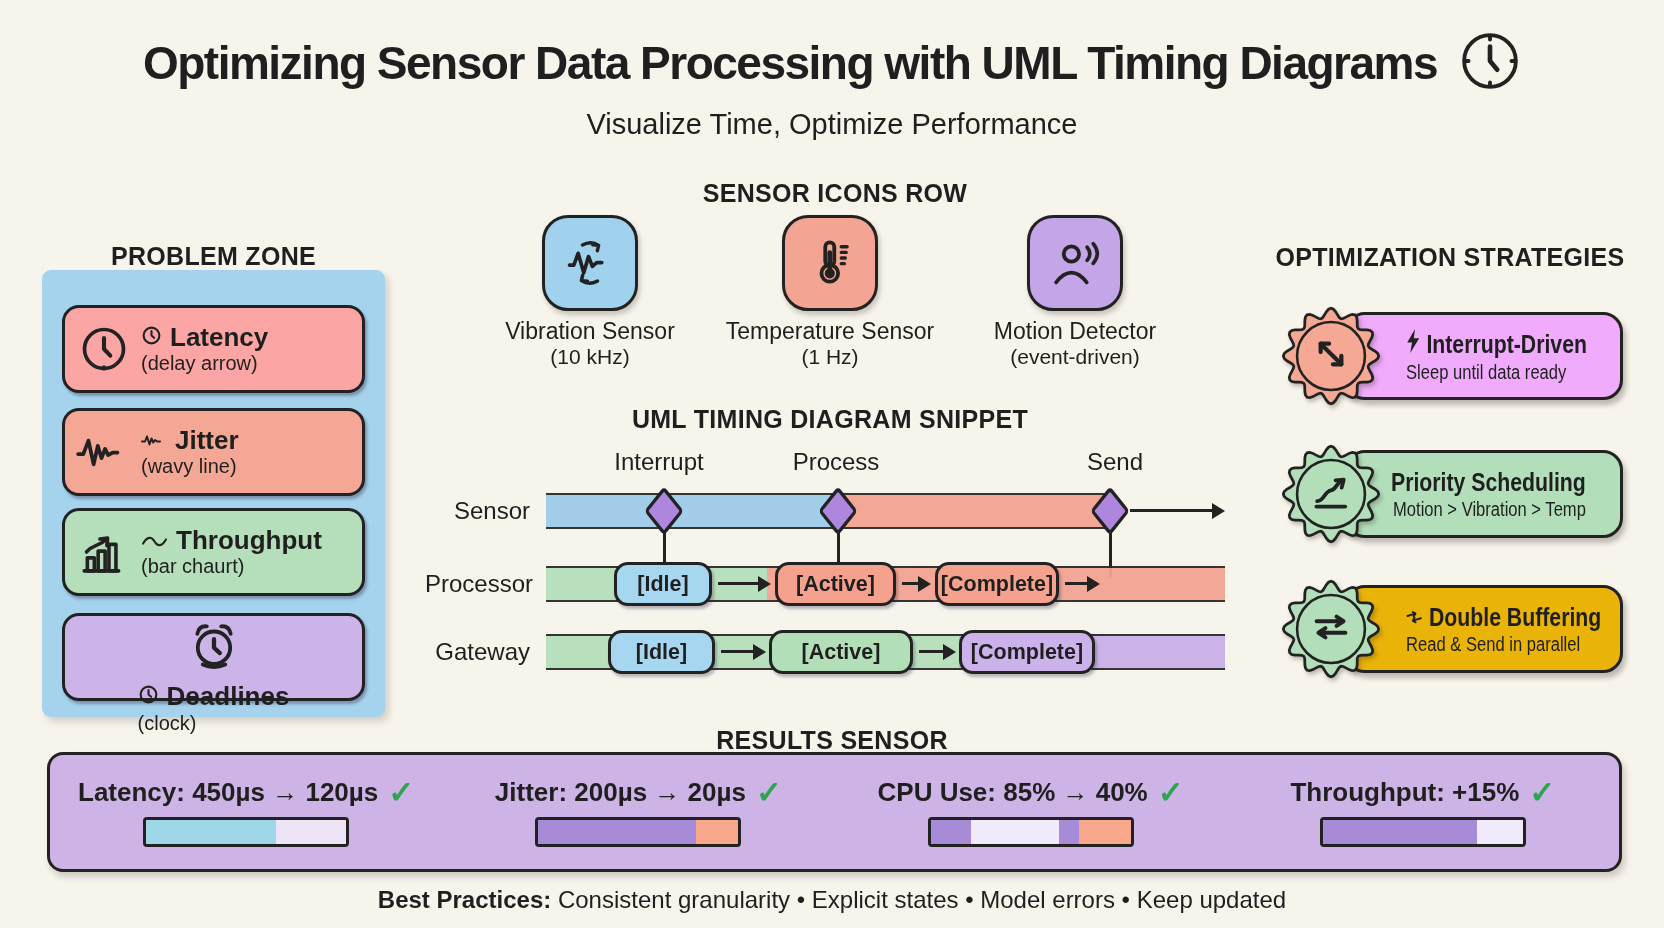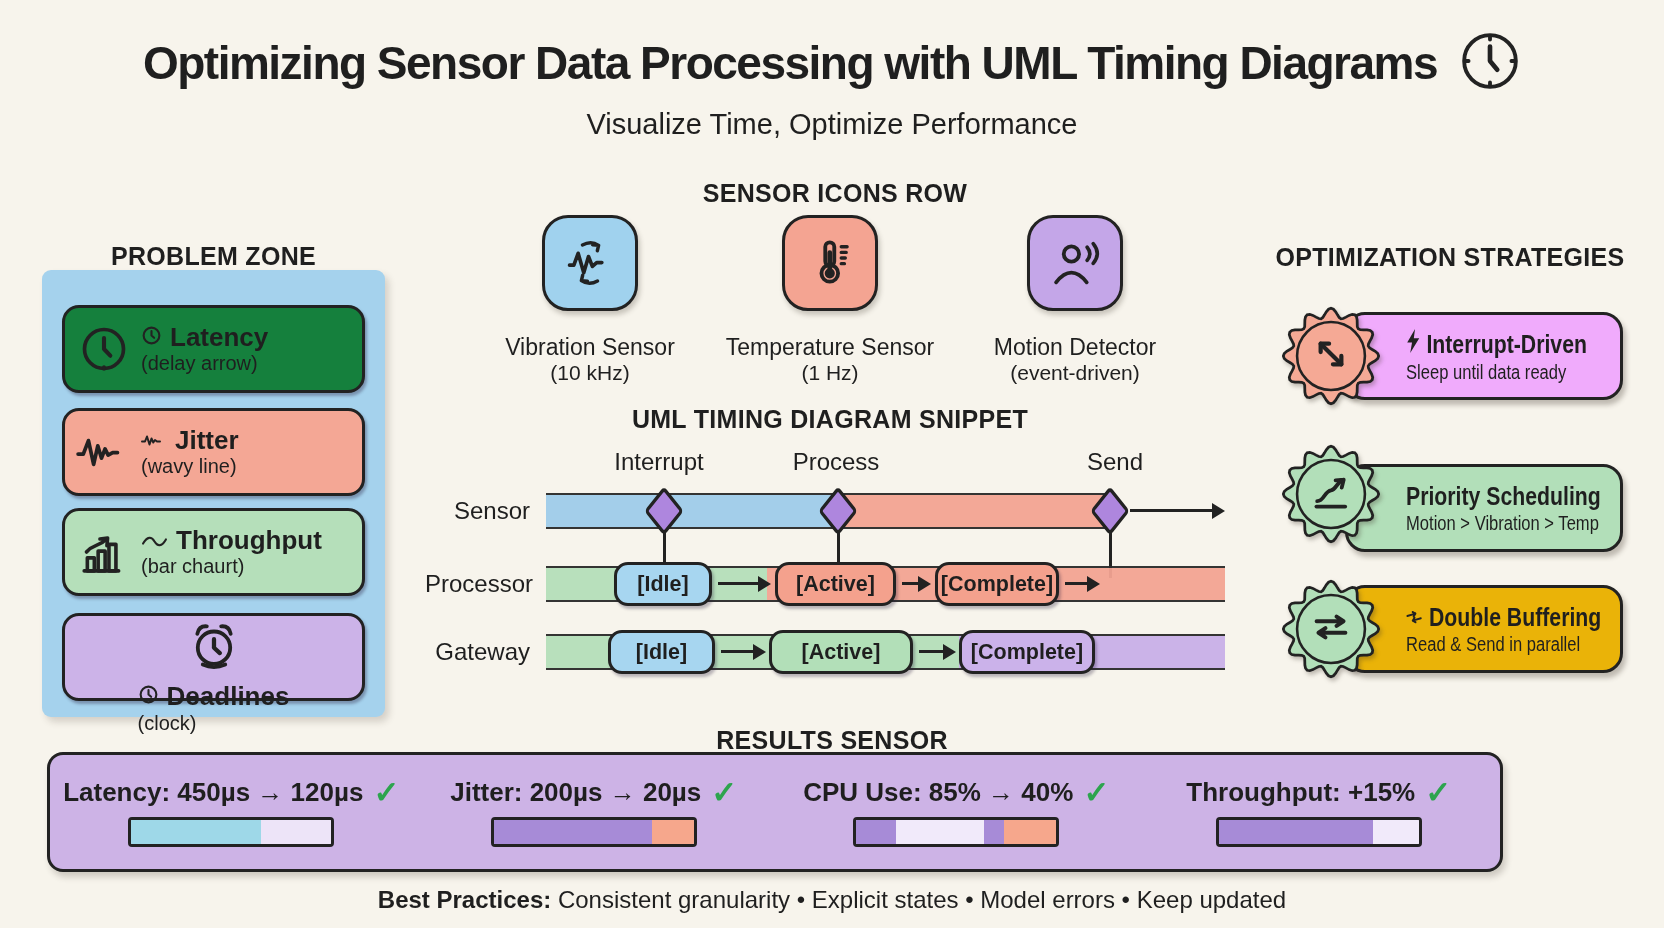--- a/index.html
+++ b/index.html
@@ -12,21 +12,21 @@
   .title{font-size:46px;font-weight:bold;letter-spacing:-1.5px;margin:0;}
   .subtitle{font-size:29px;margin-top:12px;}
 
   .sec-heading{font-weight:bold;font-size:25px;letter-spacing:.3px;}
 
   
   .sensors{position:absolute;left:430px;top:179px;width:810px;text-align:center;}
   .sensor-items{position:absolute;top:36px;left:0;width:100%;height:180px;}
   .sensor{position:absolute;width:220px;transform:translateX(-50%);display:flex;flex-direction:column;align-items:center;}
   .sensor-box{width:90px;height:90px;border:3.5px solid #222;border-radius:26px;display:flex;align-items:center;justify-content:center;box-shadow:2px 4px 5px rgba(60,50,40,.25);}
-  .sensor-name{font-size:23px;margin-top:24px;line-height:1.1;}
+  .sensor-name{font-size:23px;margin-top:8px;line-height:1.1;}
   .sensor-detail{font-size:21px;line-height:1.2;}
 
   
   .pz-heading{position:absolute;left:42px;top:242px;width:343px;text-align:center;}
   .pz-box{position:absolute;left:42px;top:270px;width:343px;height:447px;background:#a5d2ed;border-radius:9px;box-shadow:4px 5px 7px rgba(60,50,40,.18);}
   .pz-card{position:absolute;left:20px;width:303px;height:88px;border:3px solid #222;border-radius:17px;display:flex;align-items:center;gap:8px;padding:0 10px;box-sizing:border-box;box-shadow:2px 3px 3px rgba(40,30,60,.35);}
   .pz-icon{flex:0 0 58px;display:flex;justify-content:center;align-items:center;}
   .pz-title{font-size:26px;font-weight:bold;display:flex;align-items:center;gap:8px;line-height:1.15;}
   .pz-sub{font-size:20px;line-height:1.15;}
 
@@ -47,21 +47,21 @@
   .strat{position:absolute;left:1270px;top:243px;width:394px;height:440px;}
   .pill{position:absolute;left:75px;width:278px;height:88px;border:3.5px solid #222;border-radius:20px;display:flex;flex-direction:column;justify-content:center;padding-left:58px;box-sizing:border-box;box-shadow:3px 5px 5px rgba(60,50,40,.3);}
   .badge-title{font-size:25px;font-weight:bold;display:flex;align-items:center;gap:7px;transform:scale(.85,1);transform-origin:left center;white-space:nowrap;}
   .badge-sub{font-size:19.5px;margin-top:1px;transform:scale(.85,1);transform-origin:left center;white-space:nowrap;}
   .rosette{position:absolute;left:6px;width:110px;height:110px;filter:drop-shadow(2px 3px 2px rgba(60,50,40,.3));}
   .rosette svg.gen{position:absolute;inset:0;width:100%;height:100%;}
   .ricon{position:absolute;left:50%;top:50%;transform:translate(-50%,-50%);}
 
   
   .results-heading{position:absolute;top:726px;left:0;width:100%;text-align:center;}
-  .banner{position:absolute;left:47px;top:752px;width:1456px;height:120px;border:3.5px solid #222;border-radius:16px;display:flex;align-items:center;box-sizing:border-box;box-shadow:3px 5px 6px rgba(60,50,40,.22);}
+  .banner{position:absolute;left:47px;top:752px;width:1575px;height:120px;border:3.5px solid #222;border-radius:16px;display:flex;align-items:center;box-sizing:border-box;box-shadow:3px 5px 6px rgba(60,50,40,.22);}
   .metric{flex:1;display:flex;flex-direction:column;align-items:center;gap:9px;}
   .metric-text{font-size:26px;font-weight:bold;display:flex;align-items:center;gap:10px;white-space:nowrap;}
   .check{color:#2da44e;font-size:31px;font-weight:bold;line-height:1;}
   .bar{width:206px;height:30px;border:3px solid #222;border-radius:4px;display:flex;overflow:hidden;background:#ede4f8;box-sizing:border-box;}
   .bar div{height:100%;}
 
   
   .footer{position:absolute;top:886px;left:0;width:100%;text-align:center;font-size:24px;}
   .footer .b{font-weight:bold;}
 
@@ -122,21 +122,21 @@
           </svg>
         </div>
         <div class="sensor-name">Motion Detector</div>
         <div class="sensor-detail">(event-driven)</div>
       </div>
     </div>
   </div>
 
   <div class="sec-heading pz-heading">PROBLEM ZONE</div>
   <div class="pz-box">
-    <div class="pz-card" style="top: 35px; background: #15803d;">
+    <div class="pz-card" style="top: 35px; background: #fca5a5;">
       <span class="pz-icon">
         <svg class="ink" width="52" height="52" viewBox="0 0 24 24" stroke-width="1.7">
           <circle cx="12" cy="12" r="9"></circle>
             <path d="M12 12 V6.9 M12 12 L14.9 15.1" stroke-width="1.9"></path>
             <path d="M12 20.3 v.8"></path>
         </svg>
       </span>
       <span>
         <span class="pz-title">
           <span>
@@ -273,21 +273,21 @@
         </svg>
       <span class="ricon">
         <svg class="ink" width="46" height="46" viewBox="0 0 24 24" stroke-width="2.2">
           <path d="M6.6 6.6 L17.4 17.4"></path>
           <path d="M6.6 6.6 h4.4 M6.6 6.6 v4.4"></path>
           <path d="M17.4 17.4 h-4.4 M17.4 17.4 v-4.4"></path>
         </svg>
       </span>
     </div>
 
-    <div class="pill" style="top: 221px; background: rgb(178, 223, 185);">
+    <div class="pill" style="top: 207px; background: rgb(178, 223, 185); align-items: flex-end;">
       <span class="badge-title">
         <span>Priority Scheduling</span>
       </span>
       <span class="badge-sub">Motion &gt; Vibration &gt; Temp</span>
     </div>
     <div class="rosette" style="top:196px;">
         <svg viewBox="0 0 120 120" class="gen">
           <polygon points="112.0,60.0 111.0,62.7 108.3,65.1 104.9,67.1 102.0,68.9 100.6,70.9 100.9,73.3 102.4,76.3 104.3,79.7 105.5,83.2 105.0,86.0 102.8,87.8 99.3,88.5 95.3,88.6 91.9,88.7 89.7,89.7 88.7,91.9 88.6,95.3 88.5,99.3 87.8,102.8 86.0,105.0 83.2,105.5 79.7,104.3 76.3,102.4 73.3,100.9 70.9,100.6 68.9,102.0 67.1,104.9 65.1,108.3 62.7,111.0 60.0,112.0 57.3,111.0 54.9,108.3 52.9,104.9 51.1,102.0 49.1,100.6 46.7,100.9 43.7,102.4 40.3,104.3 36.8,105.5 34.0,105.0 32.2,102.8 31.5,99.3 31.4,95.3 31.3,91.9 30.3,89.7 28.1,88.7 24.7,88.6 20.7,88.5 17.2,87.8 15.0,86.0 14.5,83.2 15.7,79.7 17.6,76.3 19.1,73.3 19.4,70.9 18.0,68.9 15.1,67.1 11.7,65.1 9.0,62.7 8.0,60.0 9.0,57.3 11.7,54.9 15.1,52.9 18.0,51.1 19.4,49.1 19.1,46.7 17.6,43.7 15.7,40.3 14.5,36.8 15.0,34.0 17.2,32.2 20.7,31.5 24.7,31.4 28.1,31.3 30.3,30.3 31.3,28.1 31.4,24.7 31.5,20.7 32.2,17.2 34.0,15.0 36.8,14.5 40.3,15.7 43.7,17.6 46.7,19.1 49.1,19.4 51.1,18.0 52.9,15.1 54.9,11.7 57.3,9.0 60.0,8.0 62.7,9.0 65.1,11.7 67.1,15.1 68.9,18.0 70.9,19.4 73.3,19.1 76.3,17.6 79.7,15.7 83.2,14.5 86.0,15.0 87.8,17.2 88.5,20.7 88.6,24.7 88.7,28.1 89.7,30.3 91.9,31.3 95.3,31.4 99.3,31.5 102.8,32.2 105.0,34.0 105.5,36.8 104.3,40.3 102.4,43.7 100.9,46.7 100.6,49.1 102.0,51.1 104.9,52.9 108.3,54.9 111.0,57.3" fill="#b2dfb9" stroke="#222" stroke-width="3"></polygon>
           <circle cx="60" cy="60" r="37" fill="#b2dfb9" stroke="#222" stroke-width="2.8"></circle>
         </svg>

